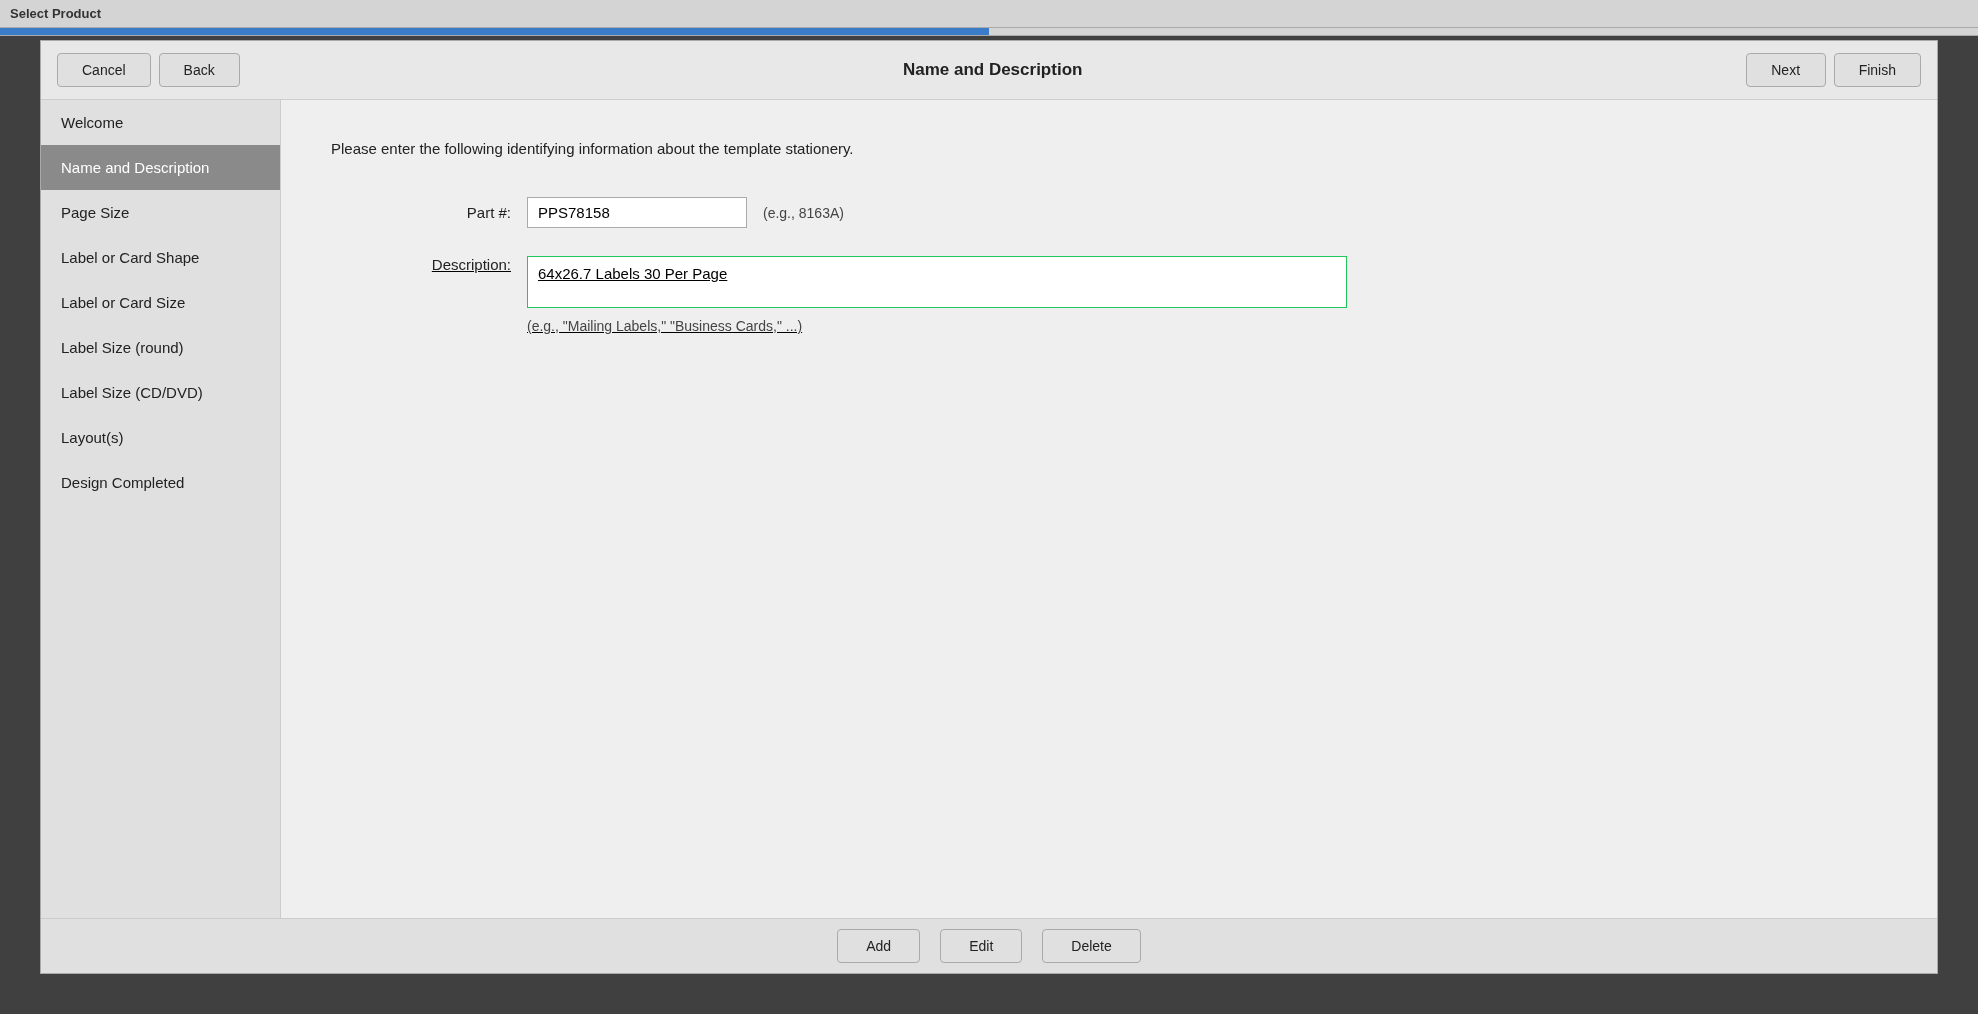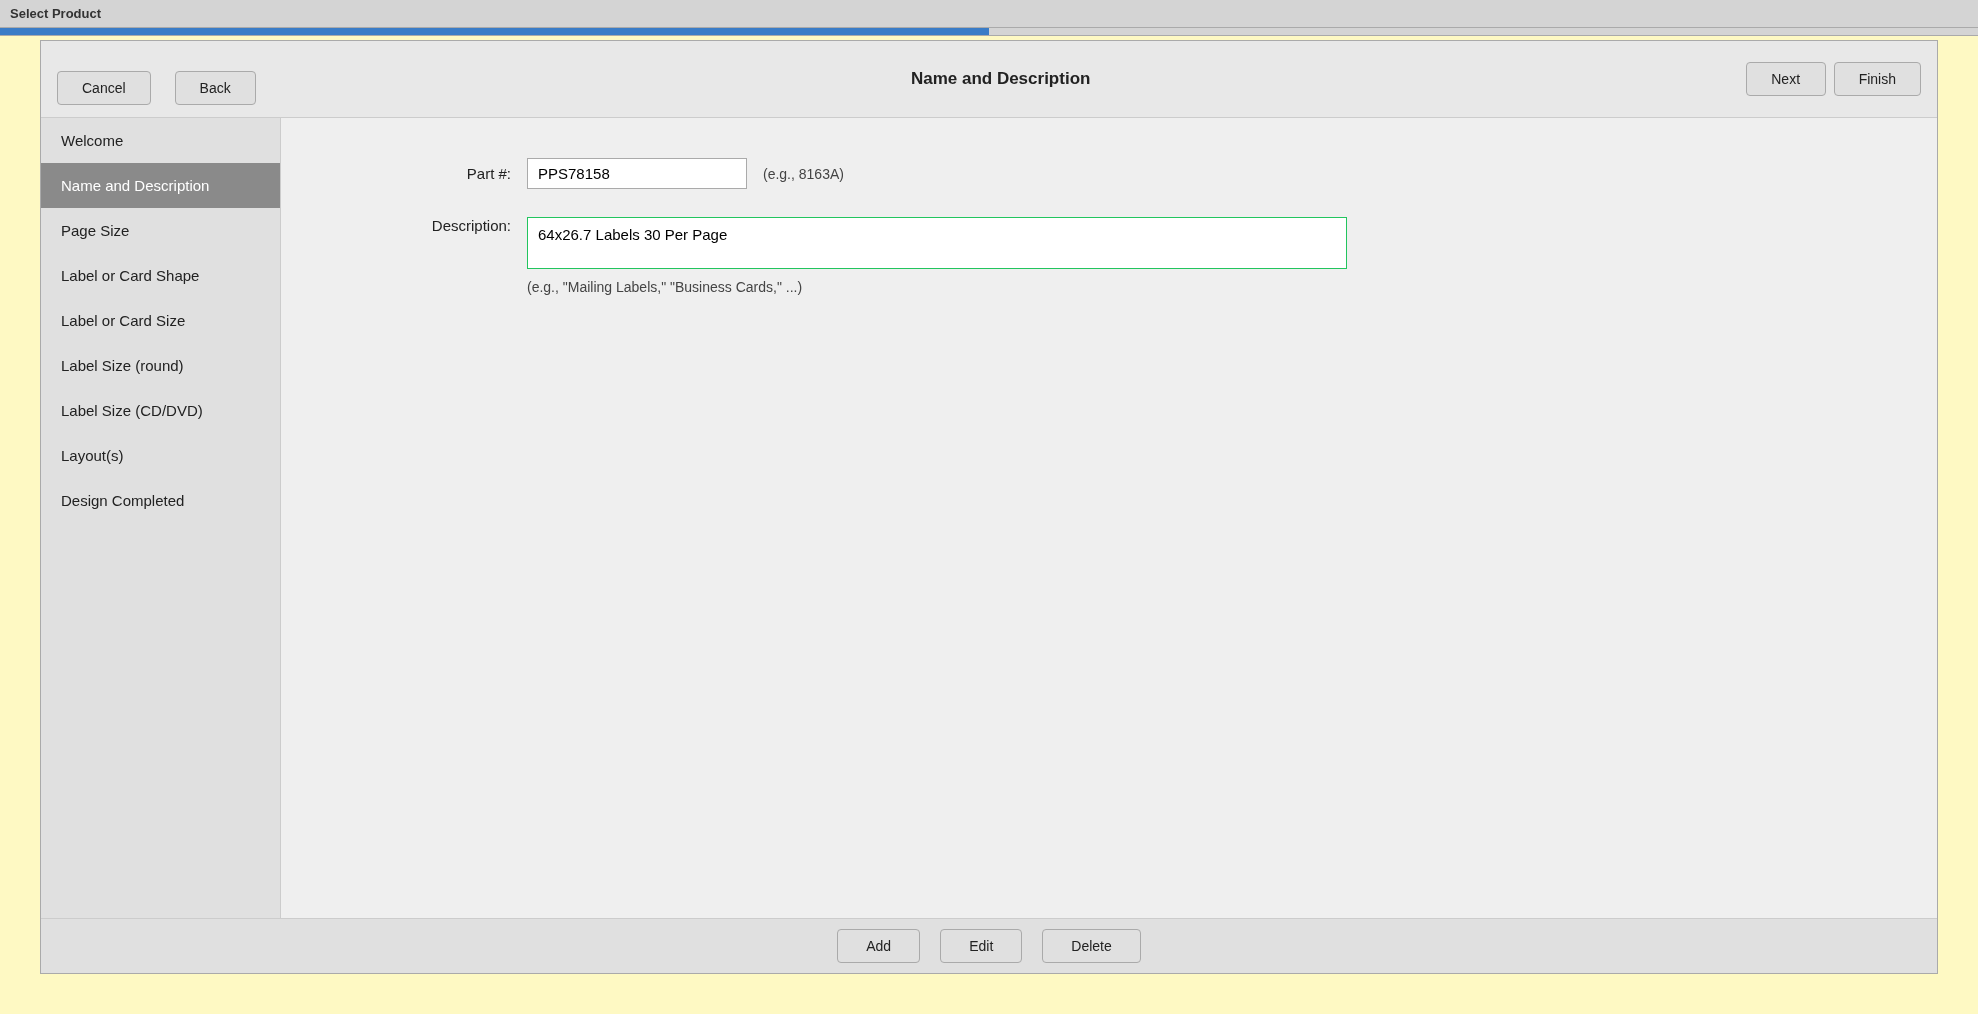--- a/index.html
+++ b/index.html
@@ -16,21 +16,21 @@
       overflow: hidden;
       position: relative;
     }
 
     .outer-window {
       position: absolute;
       top: 0;
       left: 0;
       right: 0;
       bottom: 0;
-      background: #fef9c3;
+      background: #404040;
     }
 
     .top-bar {
       height: 28px;
       background: #d4d4d4;
       border-bottom: 1px solid #aaa;
       display: flex;
       align-items: center;
       padding: 0 10px;
     }
@@ -70,22 +70,21 @@
       display: flex;
       align-items: center;
       padding: 12px 16px;
       background: #e8e8e8;
       border-bottom: 1px solid #ccc;
       gap: 10px;
     }
 
     .dialog-header-buttons-left {
       display: flex;
-      gap: 24px;
-      margin-top: 18px;
+      gap: 8px;
     }
 
     .dialog-header-title {
       flex: 1;
       text-align: center;
       font-size: 17px;
       font-weight: bold;
       color: #222;
     }
 
@@ -173,20 +172,21 @@
       color: #fff;
     }
 
     .form-hint {
       font-size: 14px;
       color: #444;
     }
 
     .description-section {
       margin-top: 20px;
+      text-decoration: underline;
     }
 
     .description-row {
       display: flex;
       align-items: flex-start;
       gap: 16px;
     }
 
     .description-input {
       font-size: 15px;
@@ -261,20 +261,21 @@
           <div class="sidebar-item">Page Size</div>
           <div class="sidebar-item">Label or Card Shape</div>
           <div class="sidebar-item">Label or Card Size</div>
           <div class="sidebar-item">Label Size (round)</div>
           <div class="sidebar-item">Label Size (CD/DVD)</div>
           <div class="sidebar-item">Layout(s)</div>
           <div class="sidebar-item">Design Completed</div>
         </div>
 
       <div class="main-content">
+        <p class="intro-text">Please enter the following identifying information about the template stationery.</p>
 
 
         <div class="form-row">
           <label class="form-label">Part #:</label>
           <input class="form-input" type="text" value="PPS78158" style="">
           <span class="form-hint">(e.g., 8163A)</span>
         </div>
 
         <div class="description-section">
           <div class="description-row">

